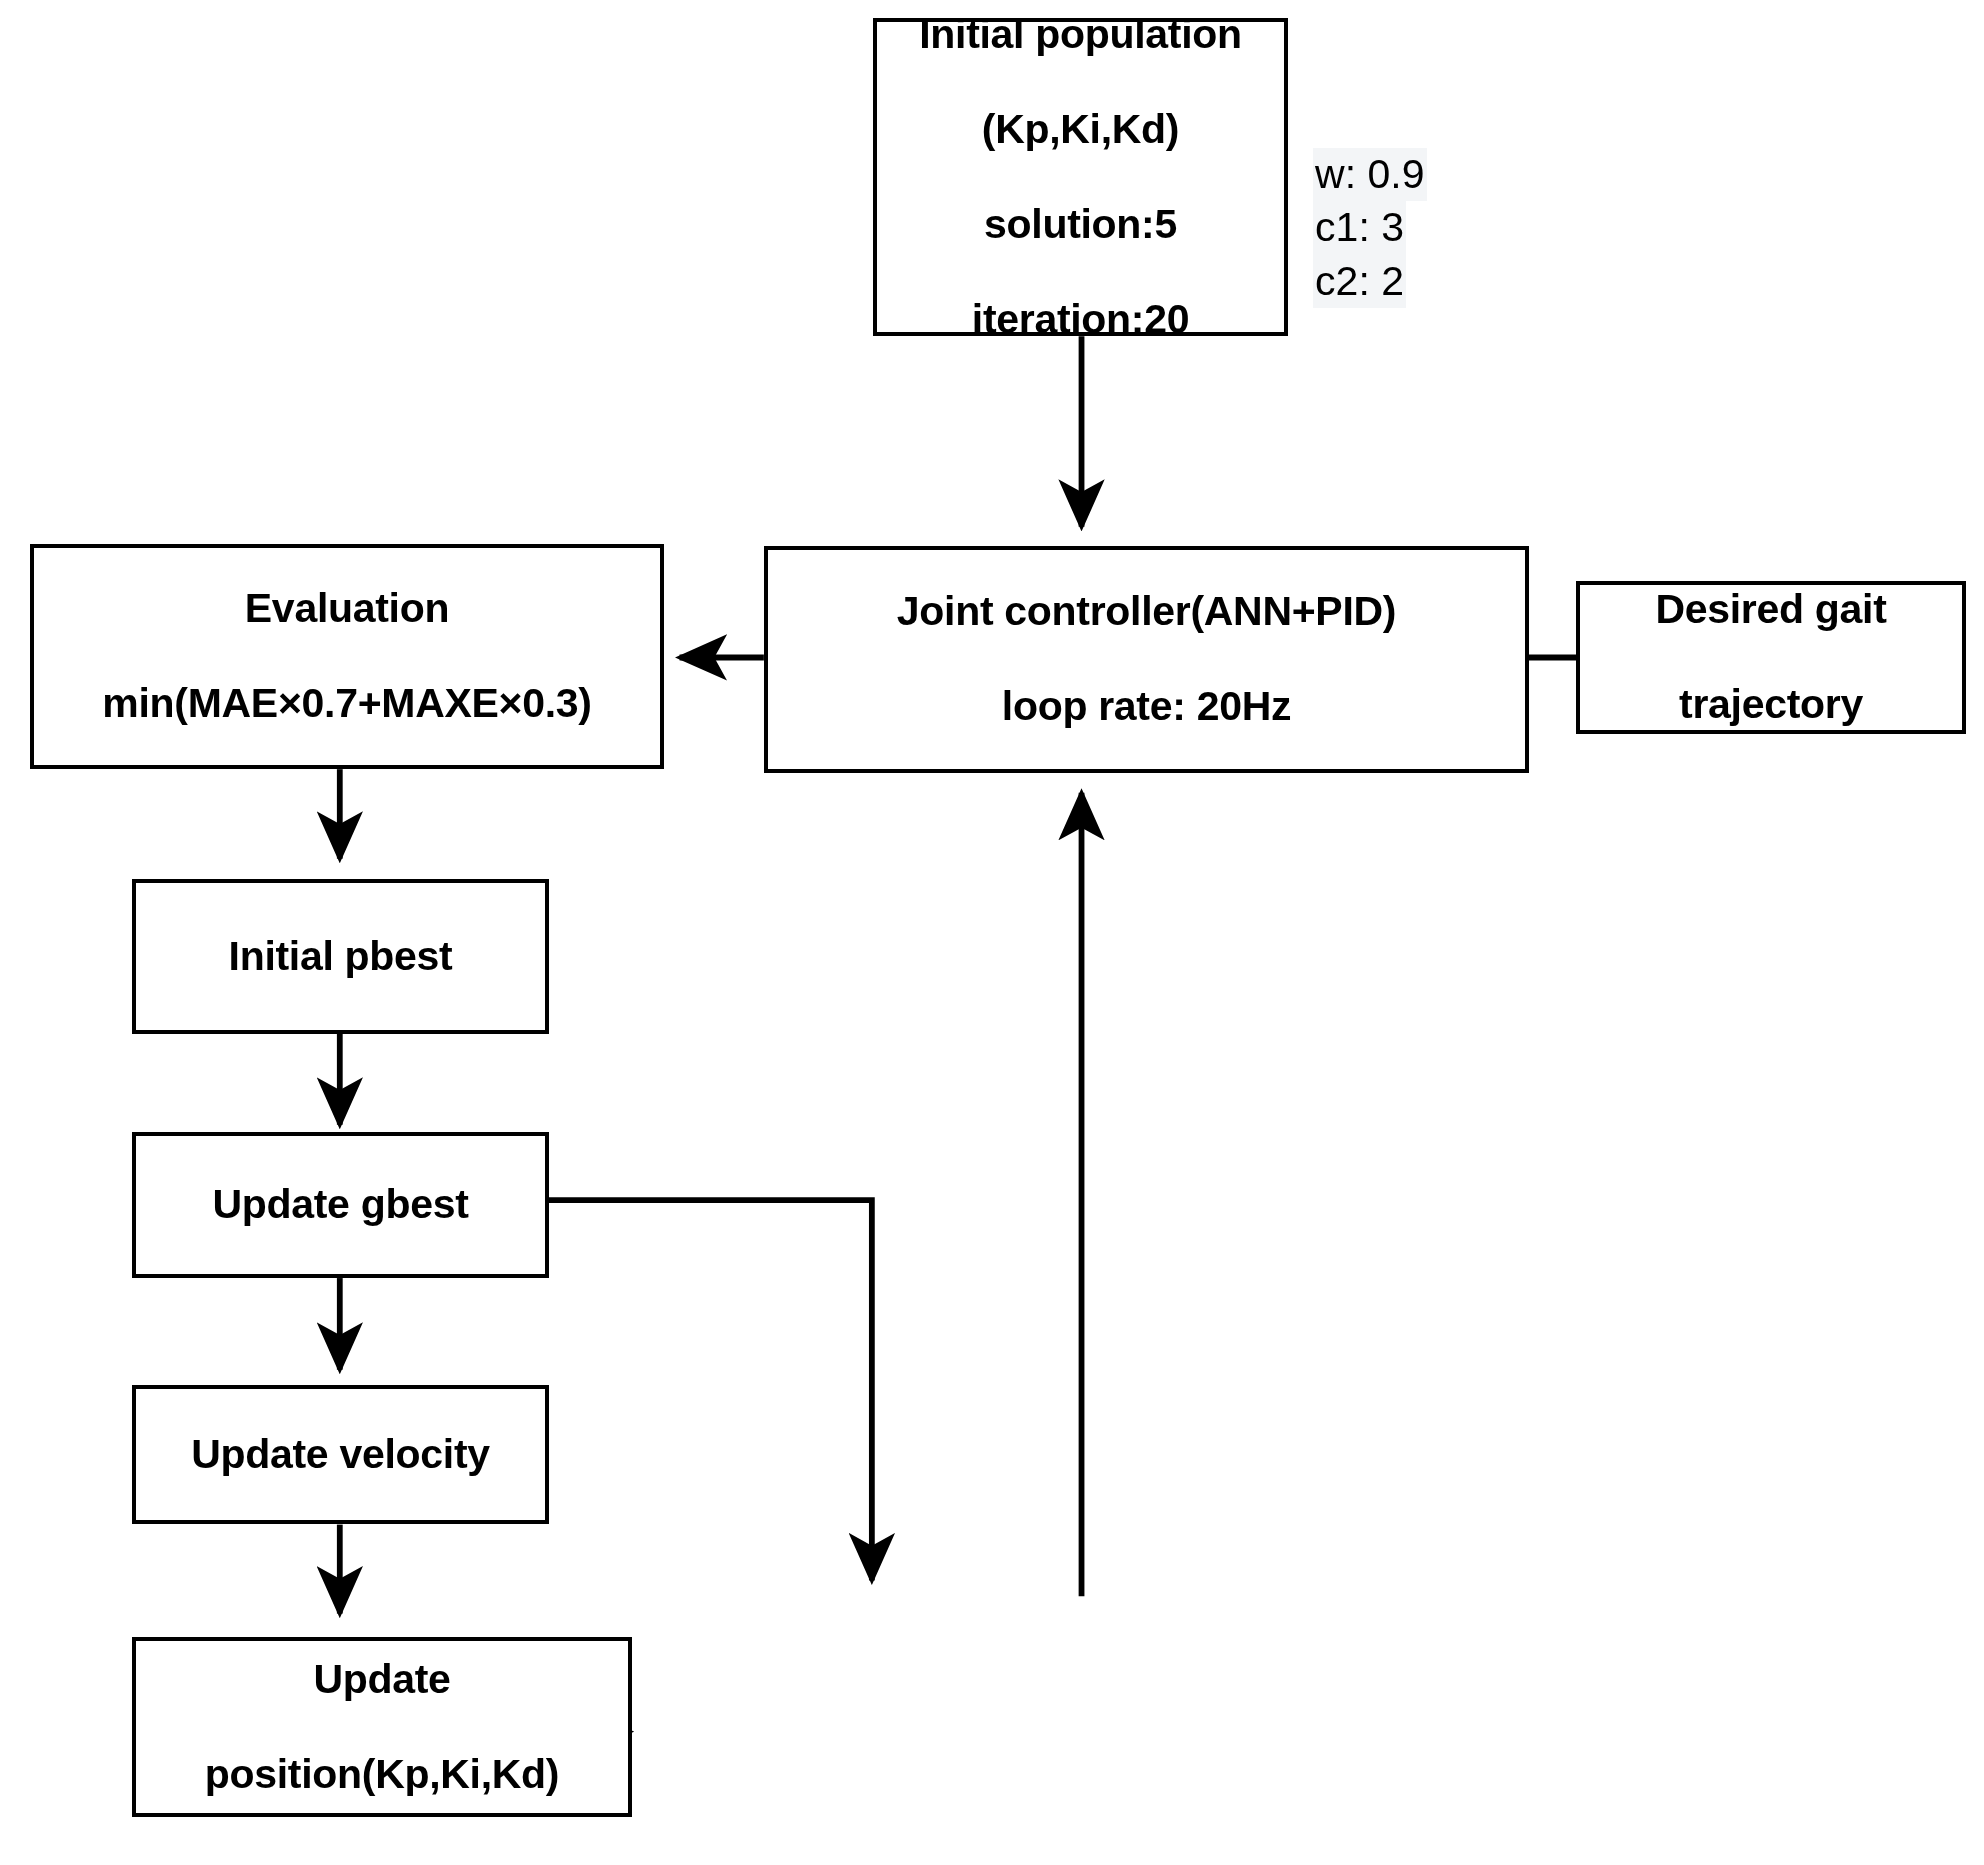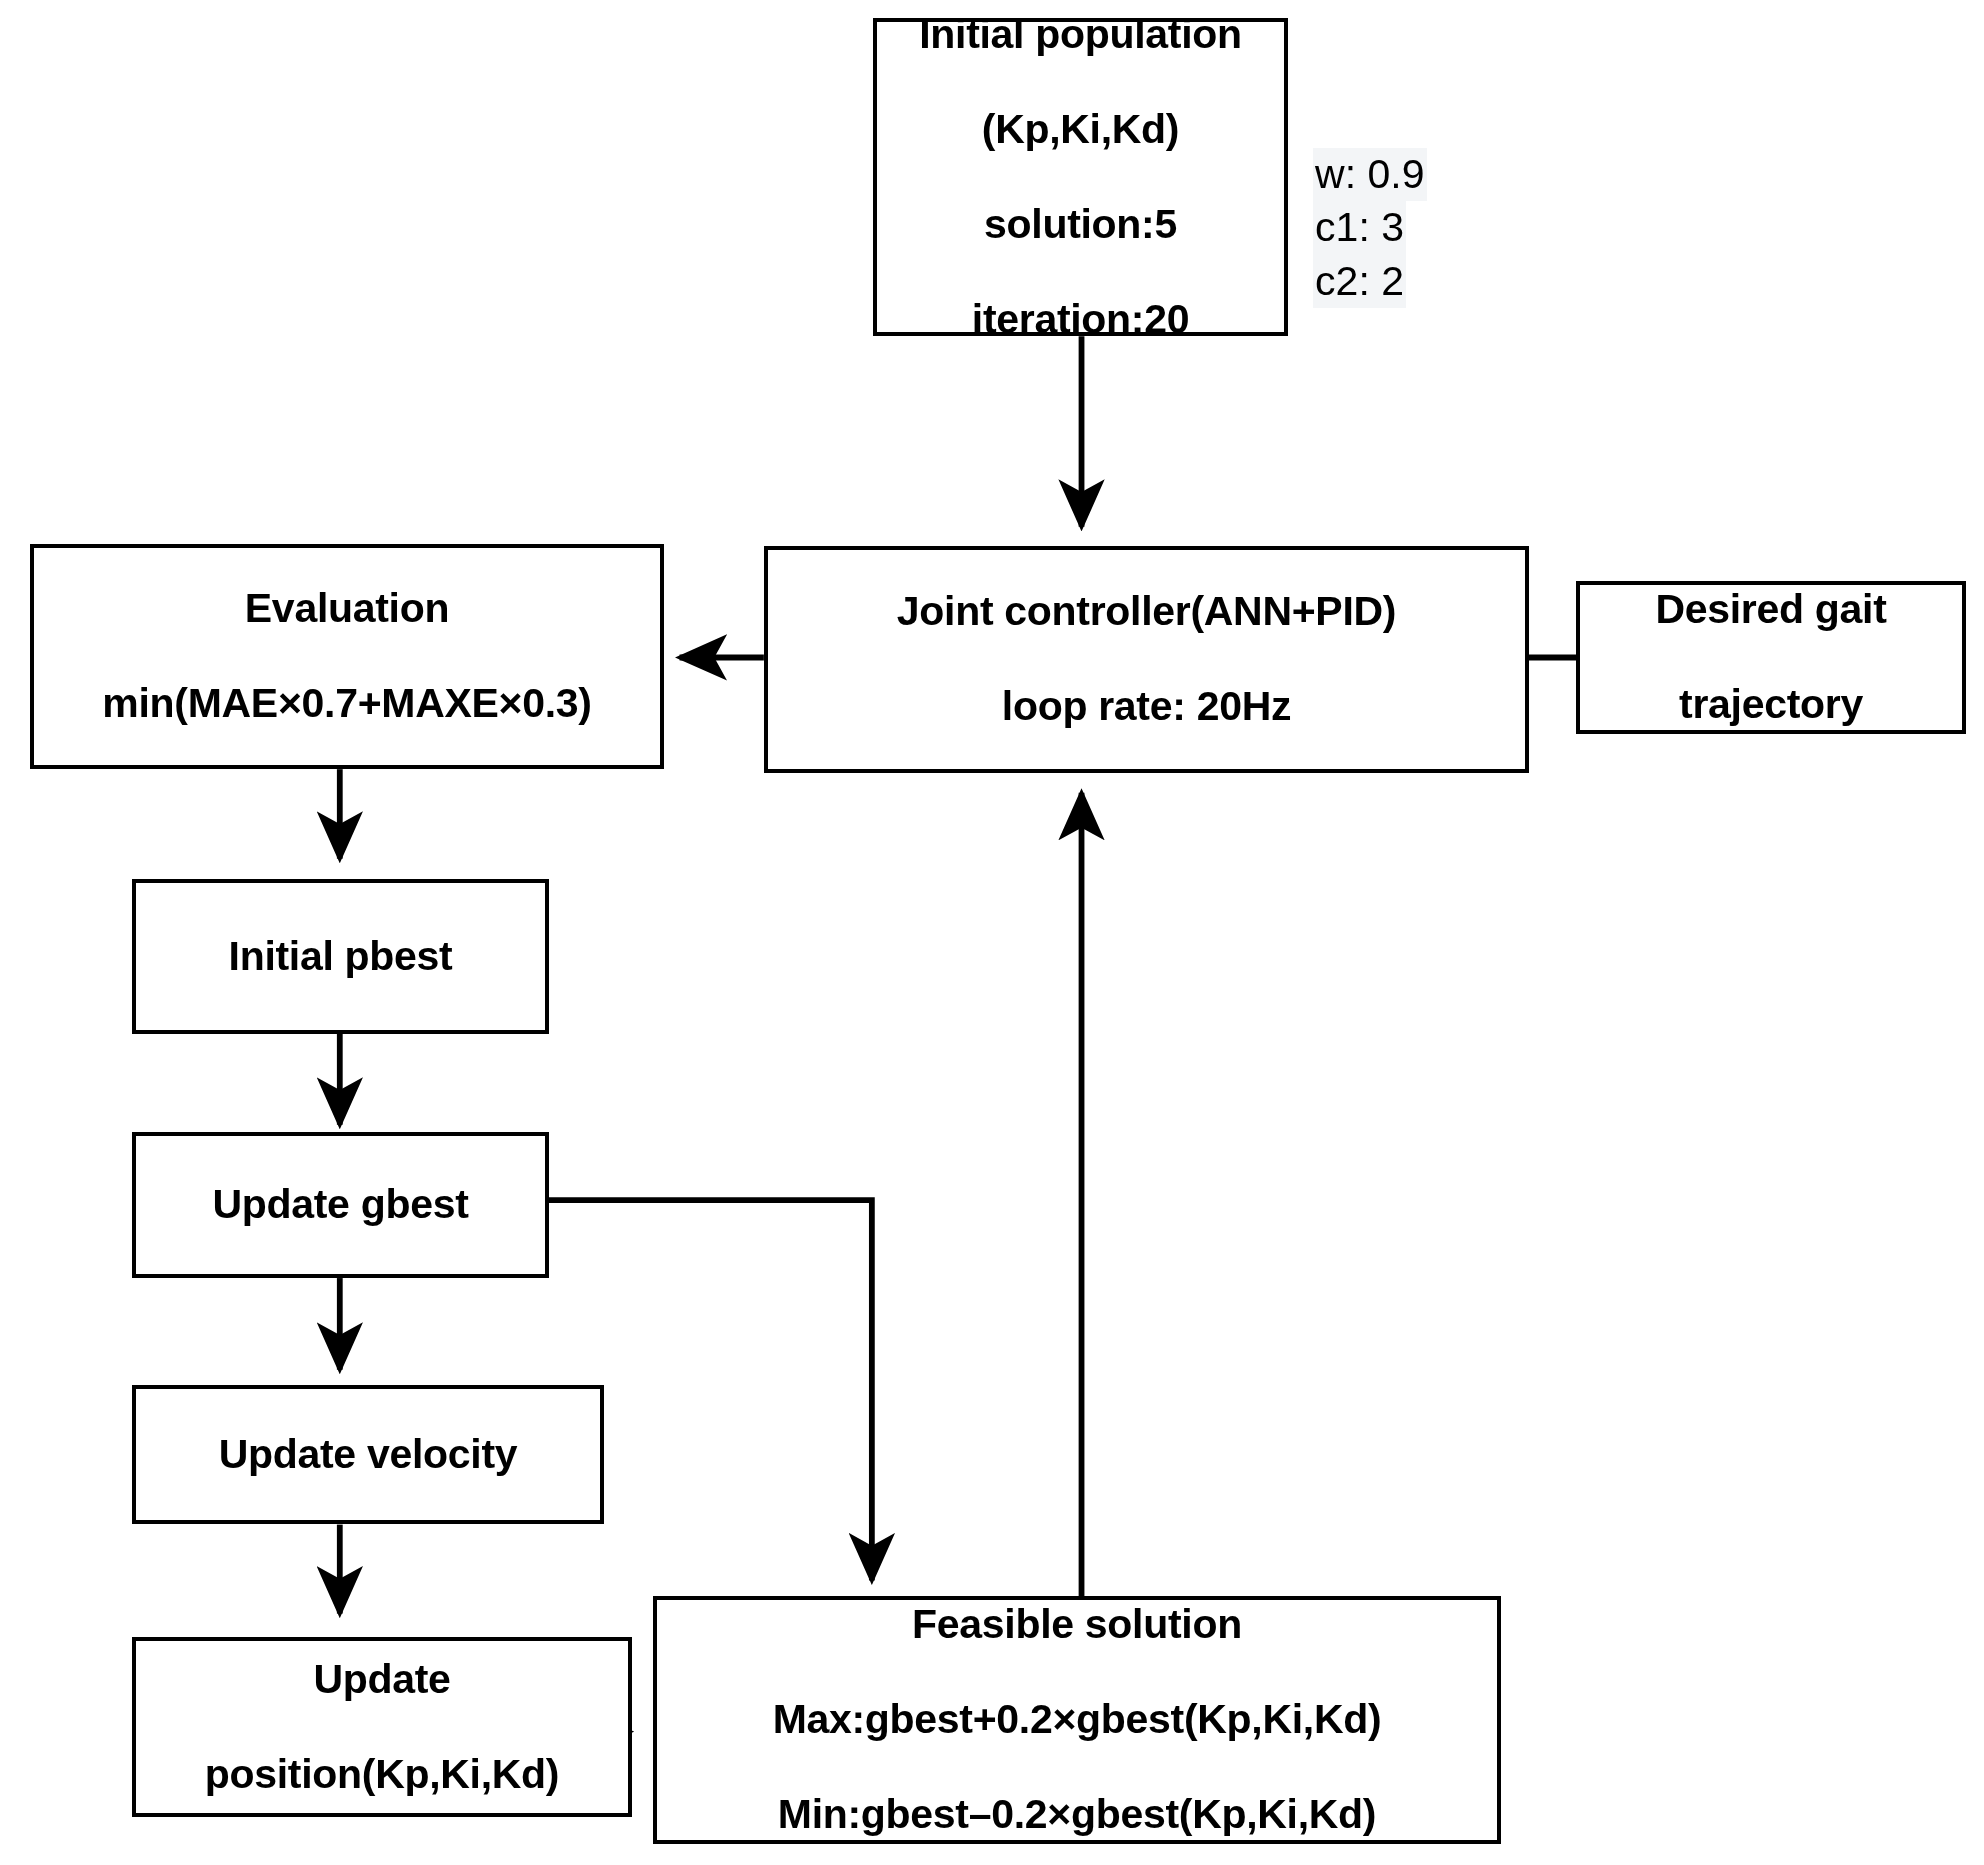--- a/index.html
+++ b/index.html
@@ -160,35 +160,28 @@
       <span>Initial pbest</span>
     </span>
   </div>
 
   <div class="node" style="left:132px; top:1132px; width:417px; height:146px;">
     <span class="lines">
       <span>Update gbest</span>
     </span>
   </div>
 
-  <div class="node" style="left:132px; top:1385px; width:472px; height:139px;">
+  <div class="node" style="left:132px; top:1385px; width:417px; height:139px;">
     <span class="lines">
       <span>Update velocity</span>
     </span>
   </div>
 
   <div class="node" style="left:132px; top:1637px; width:500px; height:180px;">
     <span class="lines">
       <span>Update</span>
       <span>position(Kp,Ki,Kd)</span>
     </span>
   </div>
 
-  <div class="node" style="left:653px; top:1596px; width:848px; height:248px;">
-    <span class="lines">
-      <span>Feasible solution</span>
-      <span>Max:gbest+0.2×gbest(Kp,Ki,Kd)</span>
-      <span>Min:gbest–0.2×gbest(Kp,Ki,Kd)</span>
-    </span>
-  </div>
 
 </div>
 
 
 </body></html>

